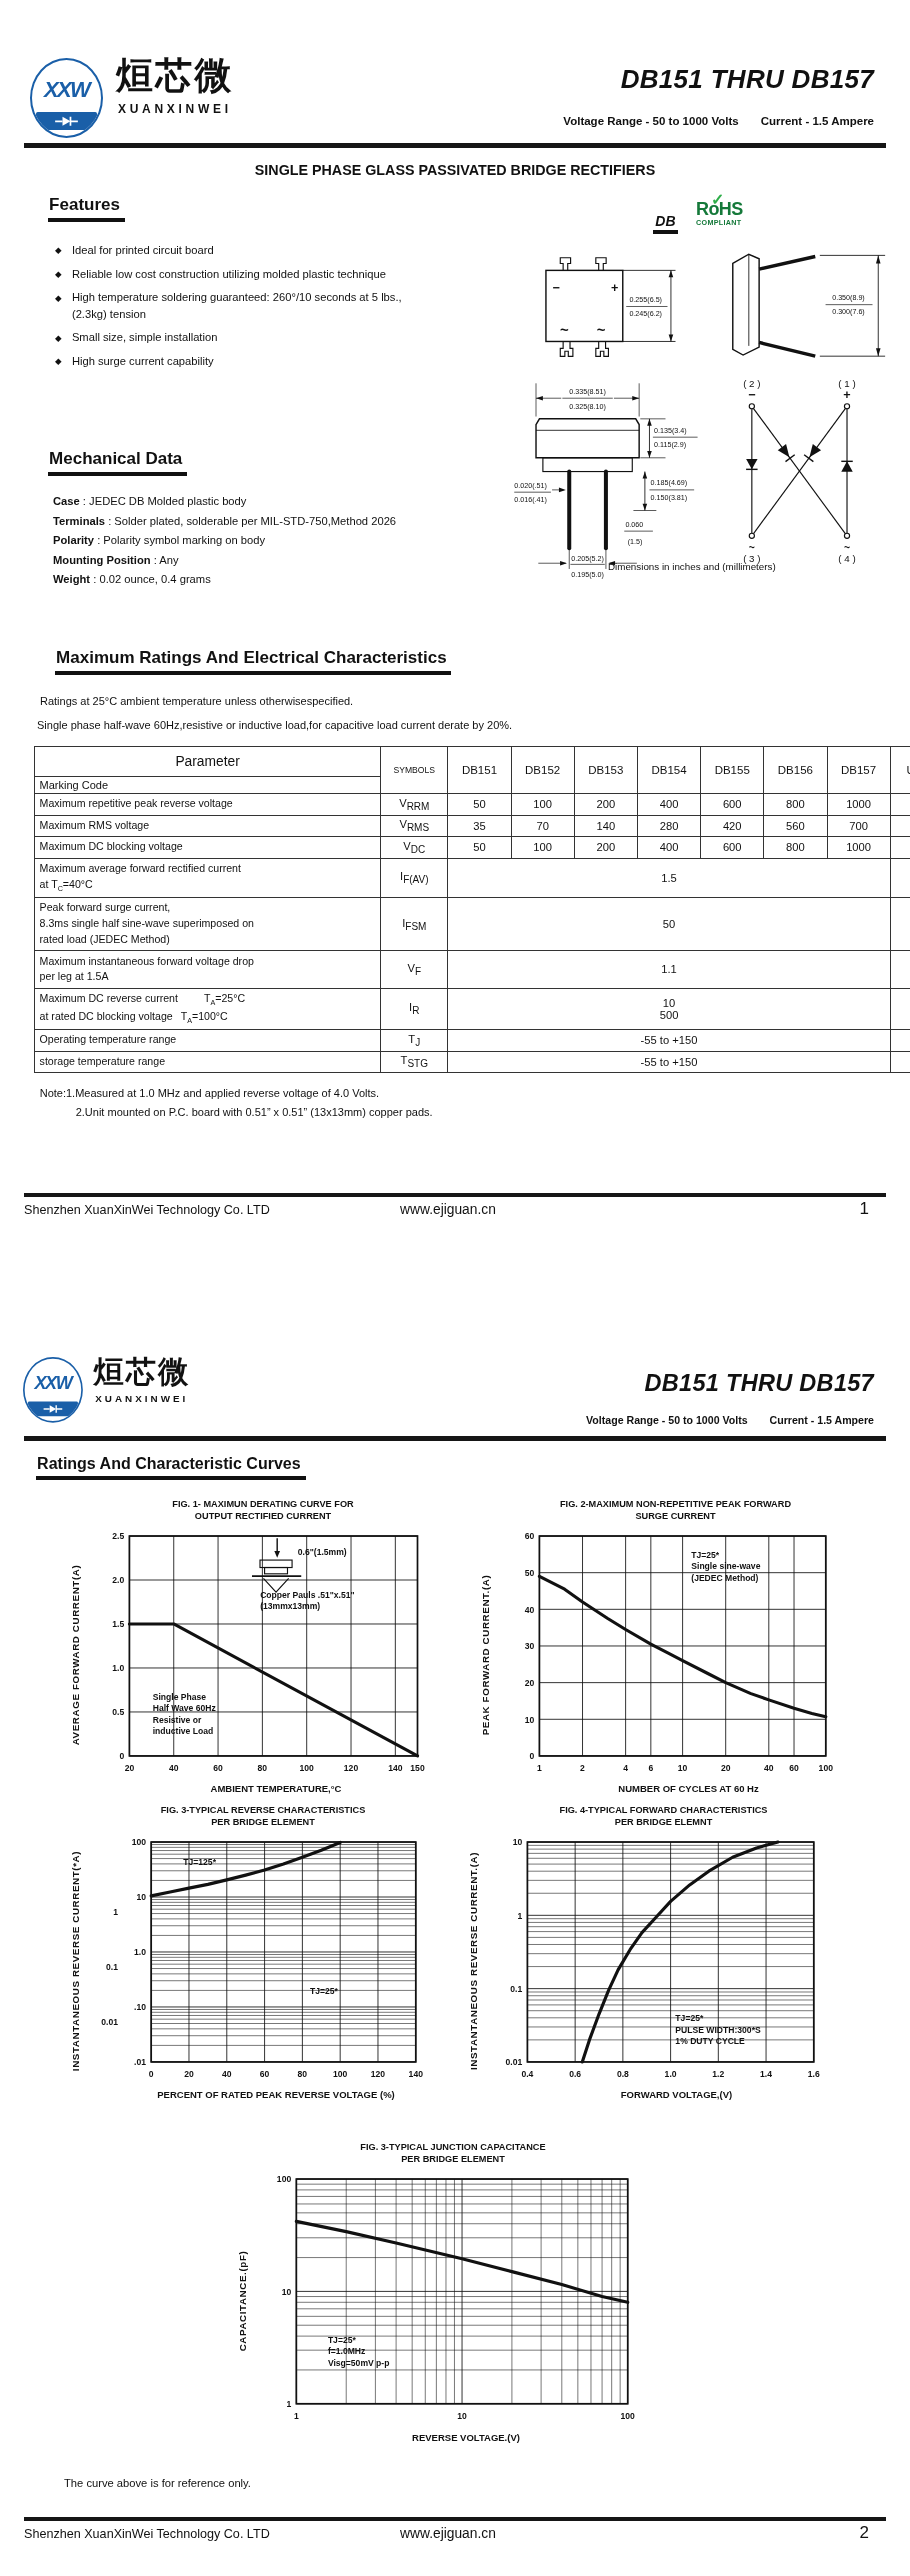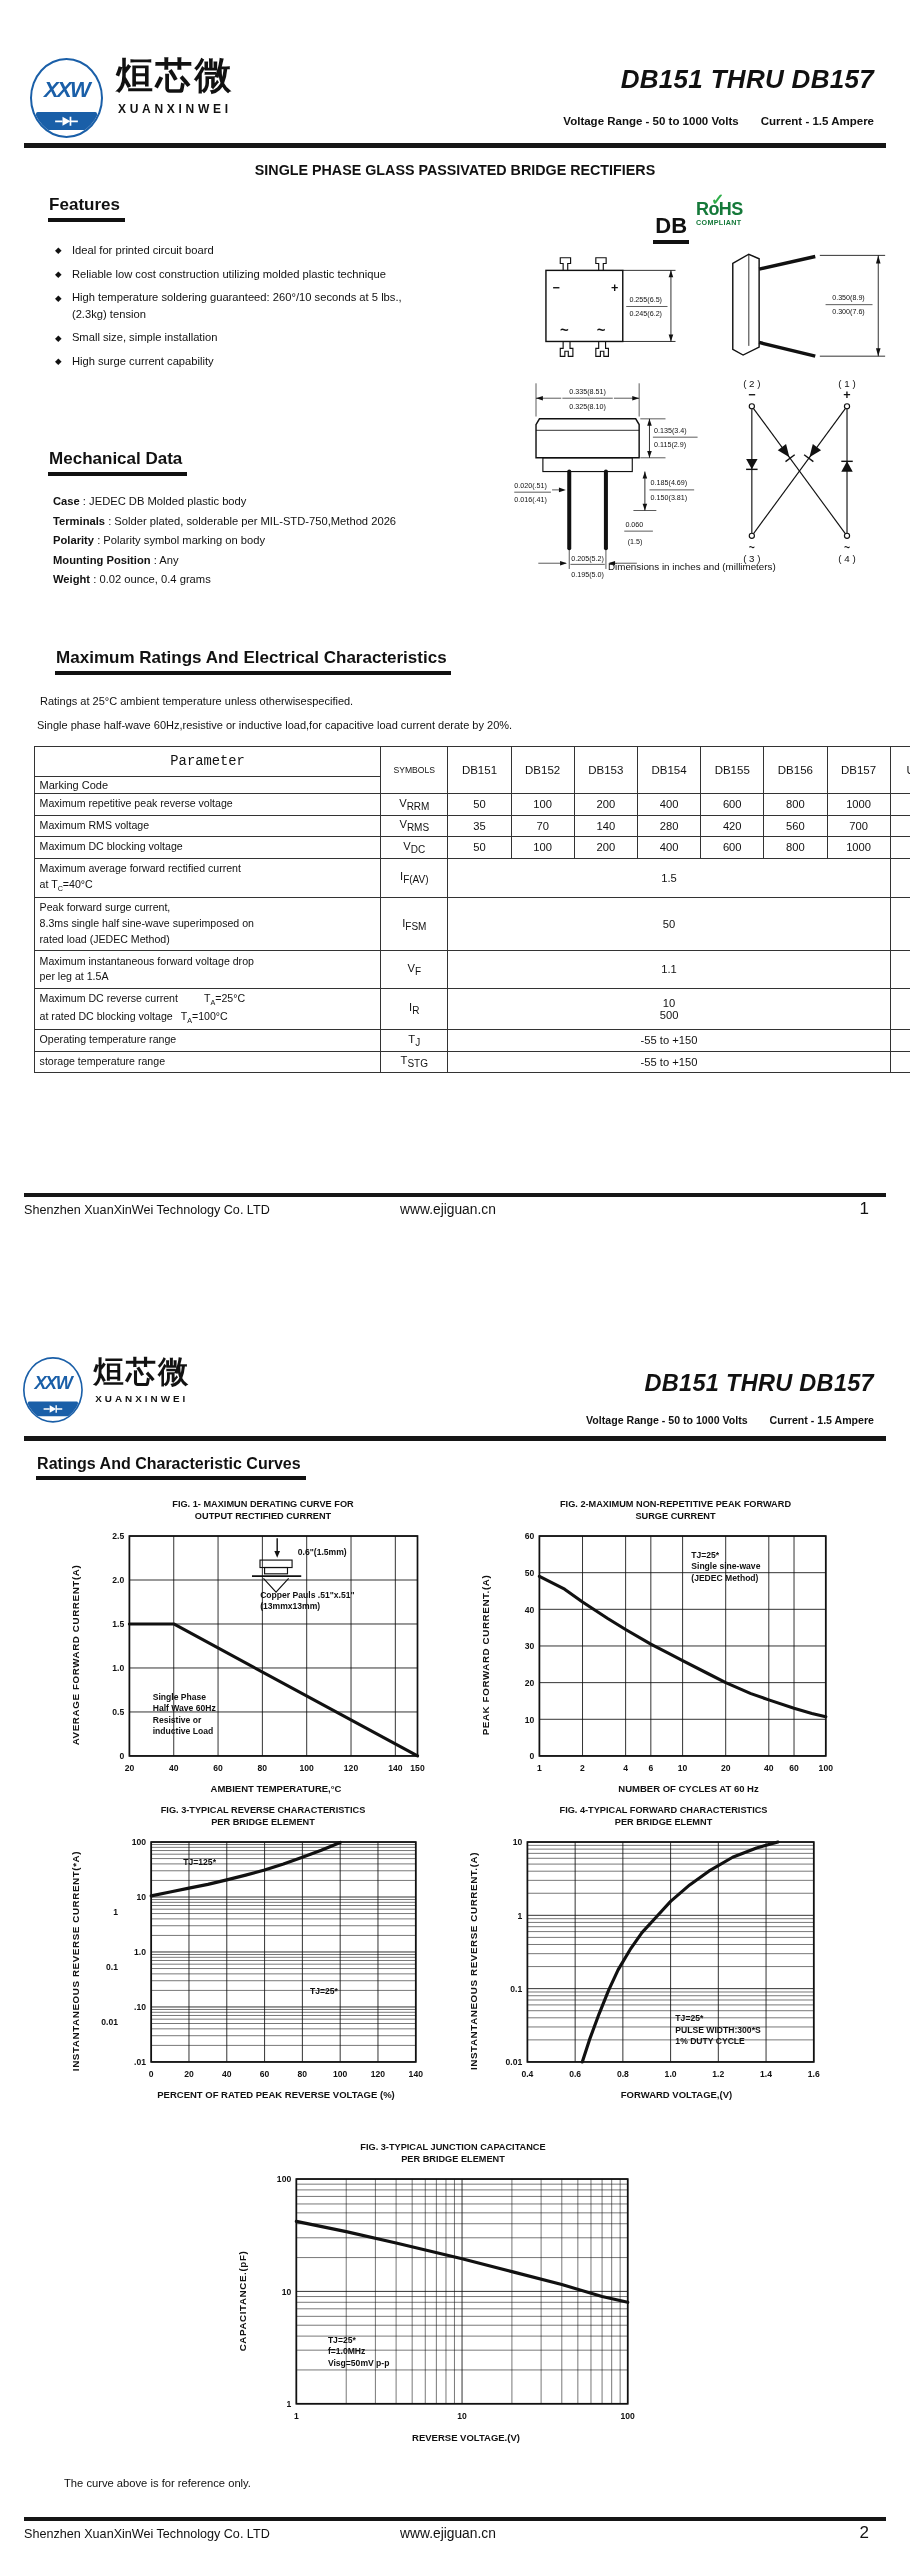--- a/index.html
+++ b/index.html
@@ -22,41 +22,41 @@
 
   .hdr-title{position:absolute;right:36px;font-weight:bold;letter-spacing:0.3px;font-style:italic;}
   .hdr-sub{position:absolute;right:36px;font-weight:bold;display:flex;gap:22px;}
   .rule{position:absolute;left:24px;right:24px;background:#161616;}
 
   .sec-h{position:absolute;font-weight:bold;border-bottom:4px solid #111;padding:0 4.6px 2.9px 1.1px;}
 
   .feat{display:flex;gap:10.3px;font-size:11.2px;line-height:1.45;margin-bottom:7.5px;}
   .diamond{font-size:8.6px;margin-top:2.3px;}
 
-  .db-label{position:absolute;font-size:22px;font-weight:bold;border-bottom:4.6px solid #111;padding:0 2.3px 0.6px;}
+  .db-label{position:absolute;font-size:14px;font-weight:bold;border-bottom:4.6px solid #111;padding:0 2.3px 0.6px;font-style:italic;}
   .rohs{position:absolute;width:80px;}
   .rohs-main{position:relative;font-size:18px;font-weight:800;color:#15793a;letter-spacing:-0.6px;}
   .rohs-check{position:absolute;left:15px;top:-8.6px;font-size:16px;color:#2fae4a;font-weight:bold;}
   .rohs-sub{font-size:7.2px;color:#15793a;font-weight:bold;letter-spacing:0.3px;margin-top:-1.7px;}
 
   .pkg-svg{position:absolute;}
   .pkg-svg text{fill:#111;font-family:"Liberation Sans",sans-serif;}
   .dim{font-size:12.5px;}
   .mark{font-weight:bold;}
 
   .mrow{font-size:11.2px;line-height:19.5px;}
   .mrow b{font-weight:bold;}
   .dim-note{position:absolute;font-size:9.8px;}
 
   .tbl-note{position:absolute;font-size:11px;}
 
   .table-zone{position:absolute;left:34px;top:746px;width:843px;}
   .rtable{border-collapse:collapse;table-layout:fixed;width:843px;border:1.7px solid #222;}
   .rtable th,.rtable td{border:0.9px solid #333;font-weight:normal;padding:2.3px 4.6px;}
-  .param-h{width:336px;font-size:13.8px;text-align:center;height:24px;font-family:Liberation Mono, monospace;}
+  .param-h{width:336px;font-size:13.8px;text-align:center;height:24px;}
   .sym-h{width:57px;font-size:8.6px;text-align:center;}
   .dev-h{width:53px;font-size:11.5px;font-weight:bold;}
   .units-h{width:57px;font-size:11.5px;font-weight:bold;text-align:center;}
   .marking-h{text-align:left;font-size:11px;padding:10.3px 5.7px 4.6px;font-weight:normal;}
   .param-c{text-align:left;padding:5.2px 5.7px;font-size:10.6px;line-height:1.5;}
   .sym-c{text-align:center;font-size:11.2px;}
   .sym-c sub{font-size:10px;}
   .param-c sub{font-size:7.2px;}
   .val-c{text-align:center;font-size:11.2px;}
   .units-c{text-align:center;font-size:10.6px;}
@@ -412,20 +412,24 @@
             <td class="sym-c"><span>T</span><sub>STG</sub></td>
             <td class="val-c" colspan="7">
               <div>-55 to +150</div>
             </td>
             <td class="units-c">
               <div>°C</div>
             </td>
           </tr>
         </tbody>
       </table>
+    <div class="tnotes">
+        <div class="note">Note:1.Measured at 1.0 MHz and applied reverse voltage of 4.0 Volts.</div>
+        <div class="note note-ind">2.Unit mounted on P.C. board with 0.51”  x 0.51”  (13x13mm) copper pads.</div>
+      </div>
   </div>
 
   <div class="footer" style="top:1193px;">
     <div class="frule"></div>
     <div class="f-company">Shenzhen XuanXinWei Technology Co. LTD</div>
     <div class="f-site">www.ejiguan.cn</div>
     <div class="f-page">1</div>
   </div>
 </div>
 

